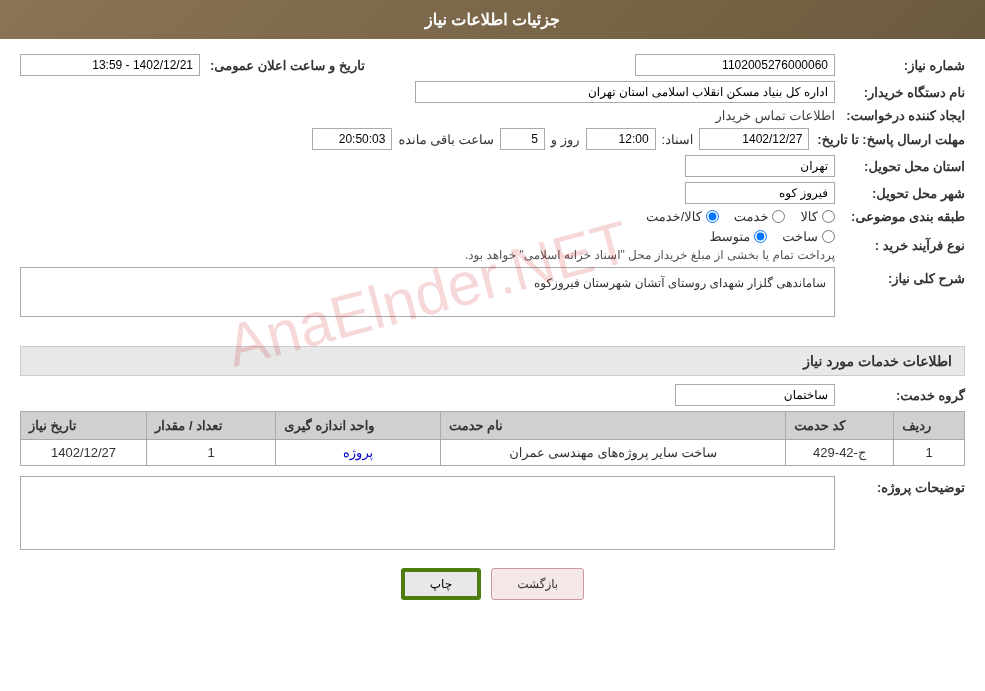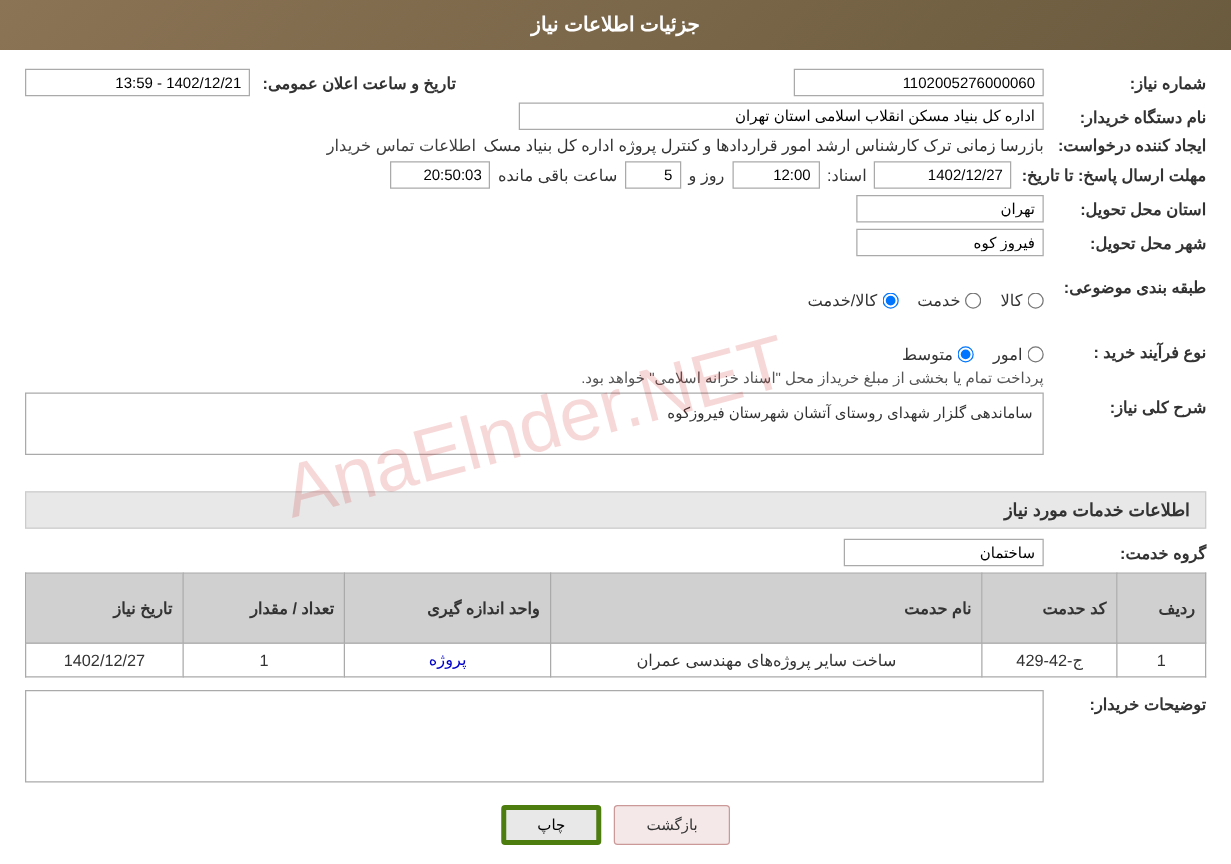--- a/index.html
+++ b/index.html
@@ -47,21 +47,20 @@
       display: flex;
       gap: 15px;
       align-items: center;
       direction: rtl;
     }
     .radio-group label {
       display: flex;
       align-items: center;
       gap: 4px;
       cursor: pointer;
-      margin-top: 23px;
     }
     .section-title {
       background: #e8e8e8;
       border: 1px solid #ccc;
       padding: 6px 12px;
       font-weight: bold;
       font-size: 14px;
       margin: 26px 0 8px 0;
       text-align: right;
     }
@@ -78,22 +77,22 @@
       resize: none;
     }
     .services-table {
       width: 100%;
       border-collapse: collapse;
       margin-bottom: 10px;
     }
     .services-table th {
       background: #d0d0d0;
       border: 1px solid #aaa;
-      padding: 20px 8px;
-      text-align: right;
+      padding: 6px 8px;
+      text-align: left;
       font-weight: bold;
     }
     .services-table td {
       border: 1px solid #aaa;
       padding: 5px 8px;
       text-align: center;
     }
     .services-table tr:nth-child(even) td { background: #f9f9f9; }
     .services-table td.link-blue { color: #0000cc; }
     .btn-group {
@@ -167,21 +166,20 @@
     <div class="row-info">
       <div class="label-cell-inline">نام دستگاه خریدار:</div>
       <div style="flex:1;">
         <input class="input-field" style="width: 420px;" type="text" readonly="" value="اداره کل بنیاد مسکن انقلاب اسلامی استان تهران">
       </div>
     </div>
 
     <div class="row-info">
       <div class="label-cell-inline">ایجاد کننده درخواست:</div>
       <div style="flex:1; display:flex; align-items:center; gap:6px;">
-        <span>بازرسا زمانی ترک کارشناس ارشد امور قراردادها و کنترل پروژه اداره کل بنیاد مسک</span>
         <a href="#" class="link-blue">اطلاعات تماس خریدار</a>
       </div>
     </div>
 
     <div class="row-info">
       <div class="label-cell-inline">مهلت ارسال پاسخ: تا تاریخ:</div>
       <div style="flex:1; display:flex; align-items:center; gap:6px; direction:rtl; flex-wrap:wrap;">
         <input class="input-field" style="width: 110px;" type="text" readonly="" value="1402/12/27">
         <span>اسناد:</span>
         <input class="input-field" style="width: 70px;" type="text" readonly="" value="12:00">
@@ -225,21 +223,21 @@
         </div>
       </div>
     </div>
 
     <div class="row-info">
       <div class="label-cell-inline">نوع فرآیند خرید :</div>
       <div style="flex:1;">
         <div class="radio-group">
           <label>
             <input type="radio" name="farayand" style="">
-            <span>امور</span>
+            <span>ساخت</span>
           </label>
           <label>
             <input type="radio" name="farayand" checked="" style="">
             <span>متوسط</span>
           </label>
         </div>
         <div style="margin-top:4px; font-size:12px; color:#555;">
           <span>پرداخت تمام یا بخشی از مبلغ خریداز محل "اسناد خزانه اسلامی" خواهد بود.</span>
         </div>
       </div>
@@ -271,29 +269,29 @@
           <th>واحد اندازه گیری</th>
           <th>تعداد / مقدار</th>
           <th>تاریخ نیاز</th>
         </tr>
       </thead>
       <tbody id="services-tbody">
         <tr>
           <td>1</td>
           <td>ج-42-429</td>
           <td>ساخت سایر پروژه‌های مهندسی عمران</td>
-          <td class="link-blue" style="cursor:pointer;font-family:Liberation Serif, serif;">پروژه</td>
+          <td class="link-blue" style="cursor:pointer;">پروژه</td>
           <td>1</td>
           <td>1402/12/27</td>
         </tr>
       </tbody>
     </table>
 
     <div class="row-info" style="align-items:flex-start;">
-      <div class="label-cell-inline" style="padding-top:4px;">توضیحات خریدار:</div>
+      <div class="label-cell-inline" style="padding-top:4px;">توضیحات پروژه:</div>
       <div style="flex:1;">
         <textarea class="description-box" rows="4" style="width: 100%;"></textarea>
       </div>
     </div>
 
     <div class="btn-group">
       <button class="btn btn-back">بازگشت</button>
       <button class="btn btn-print">چاپ</button>
     </div>
   </div>

